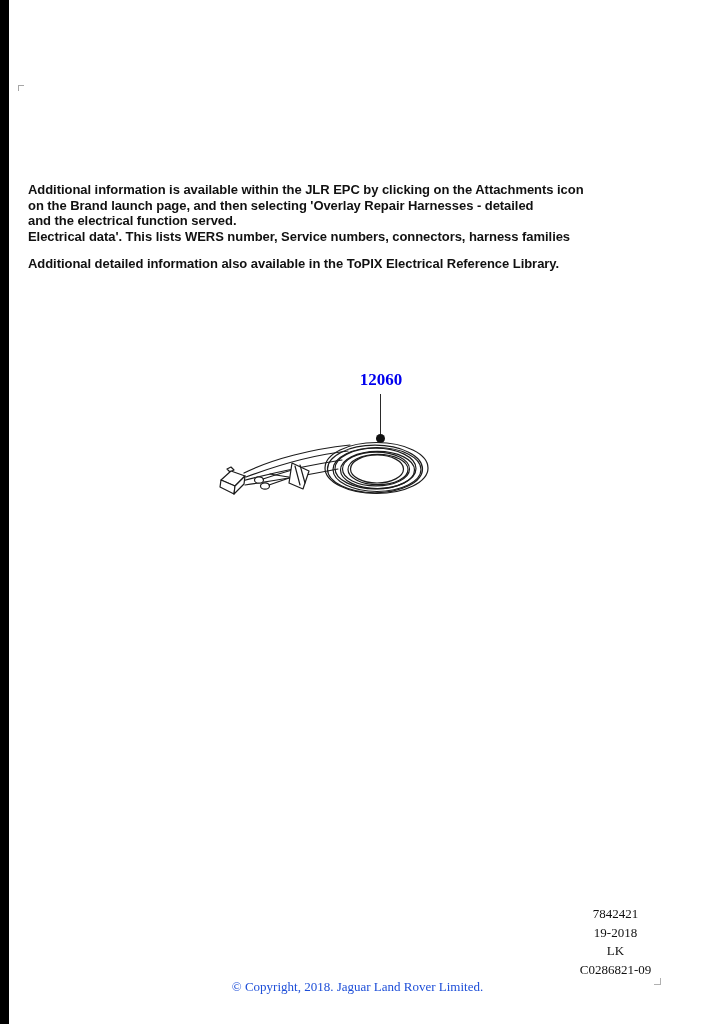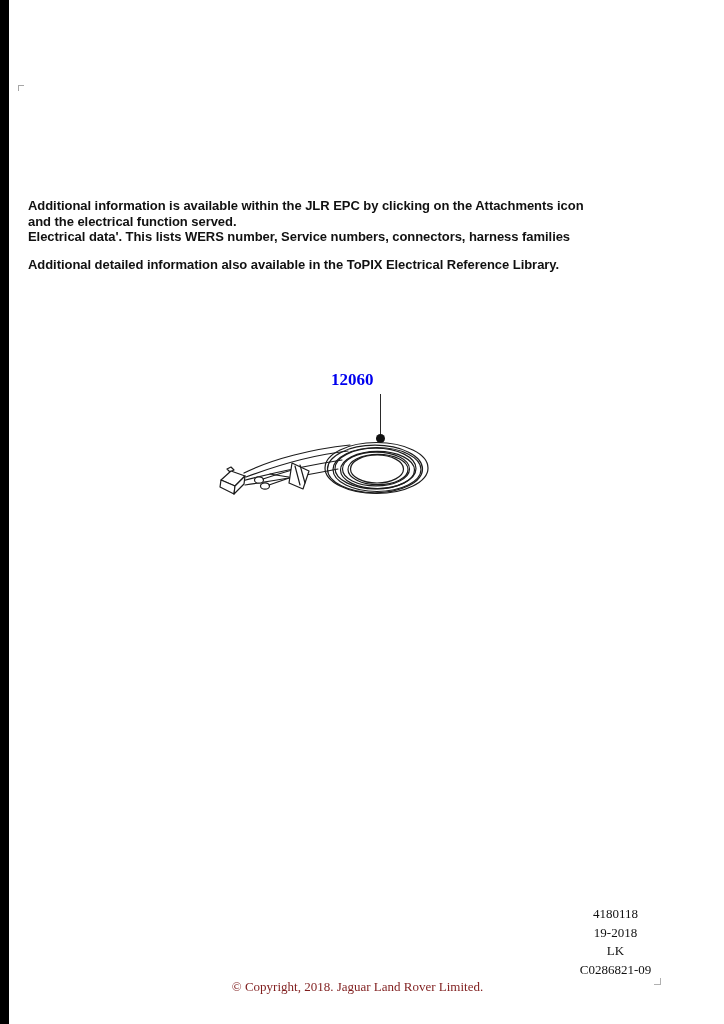--- a/index.html
+++ b/index.html
@@ -22,31 +22,32 @@
   .crop-tl {
     left: 18px; top: 85px; width: 5px; height: 5px;
     border-top: 1px solid #a6a6a6; border-left: 1px solid #a6a6a6;
   }
   .crop-br {
     left: 654px; top: 978px; width: 6px; height: 6px;
     border-bottom: 1px solid #b0b0b0; border-right: 1px solid #b0b0b0;
   }
   .notice {
     position: absolute;
-    left: 28px; top: 198px;
+    left: 28px; top: 182px;
     font-size: 13px;
     font-weight: bold;
     line-height: 15.5px;
     letter-spacing: -0.05px;
   }
   .notice .line { white-space: nowrap; }
   .notice .para2 { margin-top: 12px; }
   .part-callout {
     position: absolute;
     left: 331px; top: 370px; width: 100px;
+    text-align: center;
     font-family: "Liberation Serif", serif;
     font-weight: bold;
     font-size: 17px;
     color: #0000EE;
     cursor: pointer;
   }
   .callout-line {
     position: absolute;
     left: 380px; top: 394px;
     width: 0; height: 43px;
@@ -73,36 +74,37 @@
     font-size: 13px;
     line-height: 18.5px;
     color: #111111;
   }
   .copyright {
     position: absolute;
     left: 180px; top: 979px; width: 355px;
     text-align: center;
     font-family: "Liberation Serif", serif;
     font-size: 13px;
-    color: #7f1d1d;
+    color: #1d4ed8;
     white-space: nowrap;
   }
 </style>
 </head>
 <body>
 
 <div class="page">
 
   <div class="scan-bar"></div>
   <div class="crop-mark crop-tl"></div>
   <div class="crop-mark crop-br"></div>
 
   <div class="notice">
     <div>
       <div class="line">Additional information is available within the JLR EPC by clicking on the Attachments icon</div>
+      <div class="line">on the Brand launch page, and then selecting 'Overlay Repair Harnesses - detailed</div>
       <div class="line">and the electrical function served.</div>
       <div class="line">Electrical data'. This lists WERS number, Service numbers, connectors, harness families</div>
     </div>
     <div class="line para2">Additional detailed information also available in the ToPIX Electrical Reference Library.</div>
   </div>
 
   <div class="part-callout">12060</div>
   <div class="callout-line"></div>
   <div class="callout-dot"></div>
 
@@ -132,21 +134,21 @@
     <path d="M 63,52 C 75,48 88,44 100,41"></path>
     <path d="M 69,58 C 80,54 92,50 105,46"></path>
 
     <path d="M 92,36 L 109,44 L 103,62 L 89,56 Z" fill="#ffffff"></path>
     <path d="M 95,39 L 100,58"></path>
     <path d="M 100,38 L 105,56"></path>
     <path d="M 89,50 C 82,49 76,48 70,47"></path>
   </svg>
 
   <div class="footer-right">
-    <div>4180118</div>
+    <div>7842421</div>
     <div>19-2018</div>
     <div>LK</div>
     <div>C0286821-09</div>
   </div>
 
   <div class="copyright">© Copyright, 2018. Jaguar Land Rover Limited.</div>
 
 </div>
 
 </body></html>

